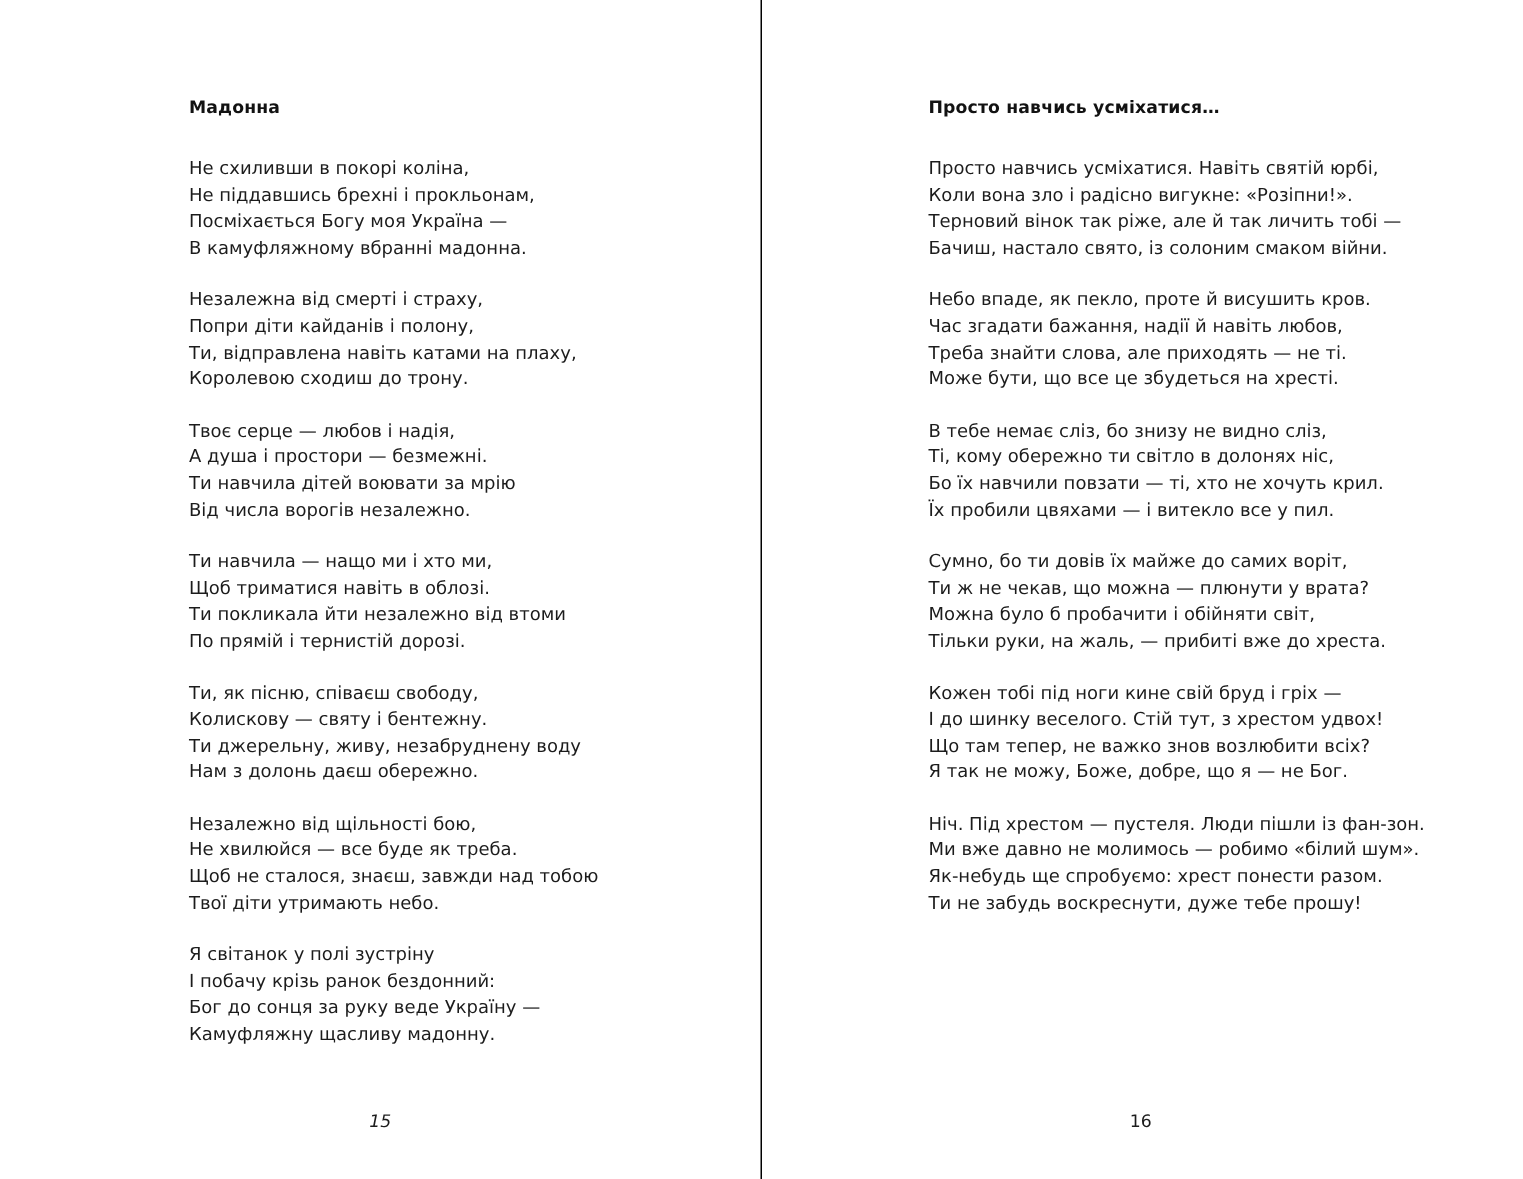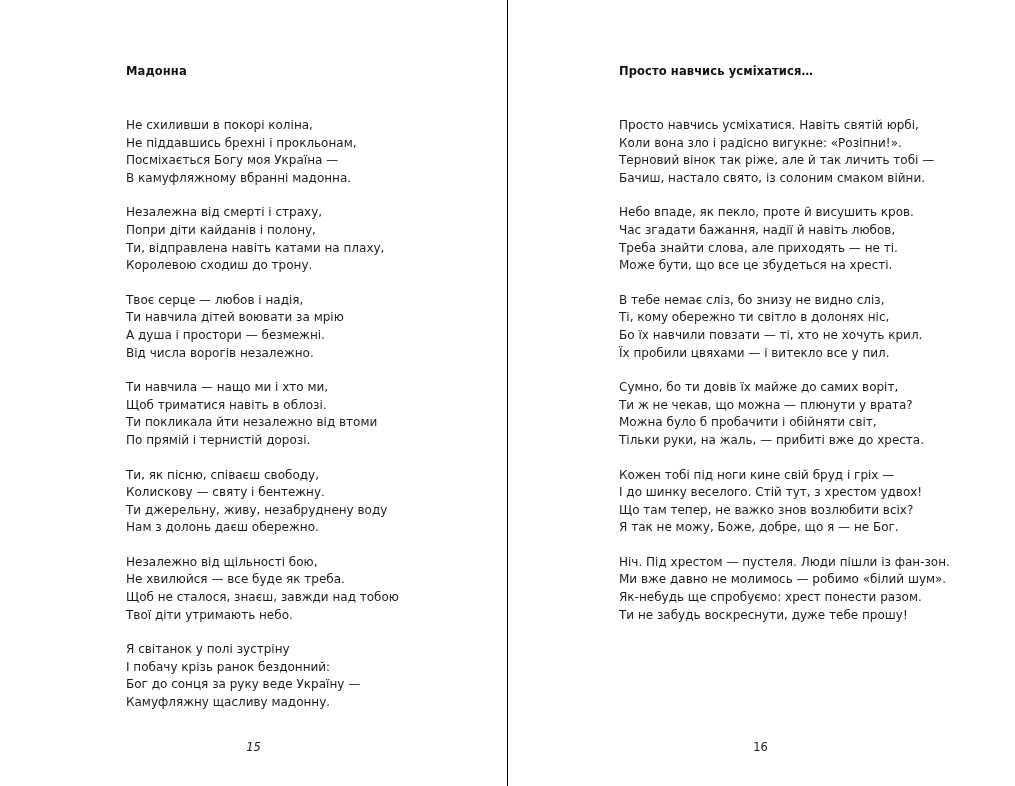--- a/index.html
+++ b/index.html
@@ -48,21 +48,21 @@
     width: 330px;
   }
   .page-right .poem {
     left: 112px;
     width: 360px;
   }
   .poem-title {
     font-size: 11.5px;
     font-weight: bold;
     letter-spacing: 0.1px;
-    margin: 0 0 39px 0;
+    margin: 0 0 26px 0;
     color: #121212;
   }
   .stanza {
     margin: 0 0 17px 0;
   }
   .stanza:last-child {
     margin-bottom: 0;
   }
   .line {
     font-size: 12px;
@@ -99,22 +99,22 @@
 
       <div class="stanza">
         <div class="line">Незалежна від смерті і страху,</div>
         <div class="line">Попри діти кайданів і полону,</div>
         <div class="line">Ти, відправлена навіть катами на плаху,</div>
         <div class="line">Королевою сходиш до трону.</div>
       </div>
 
       <div class="stanza">
         <div class="line">Твоє серце — любов і надія,</div>
+        <div class="line">А душа і простори — безмежні.</div>
         <div class="line">Ти навчила дітей воювати за мрію</div>
-        <div class="line">А душа і простори — безмежні.</div>
         <div class="line">Від числа ворогів незалежно.</div>
       </div>
 
       <div class="stanza">
         <div class="line">Ти навчила — нащо ми і хто ми,</div>
         <div class="line">Щоб триматися навіть в облозі.</div>
         <div class="line">Ти покликала йти незалежно від втоми</div>
         <div class="line">По прямій і тернистій дорозі.</div>
       </div>
 

